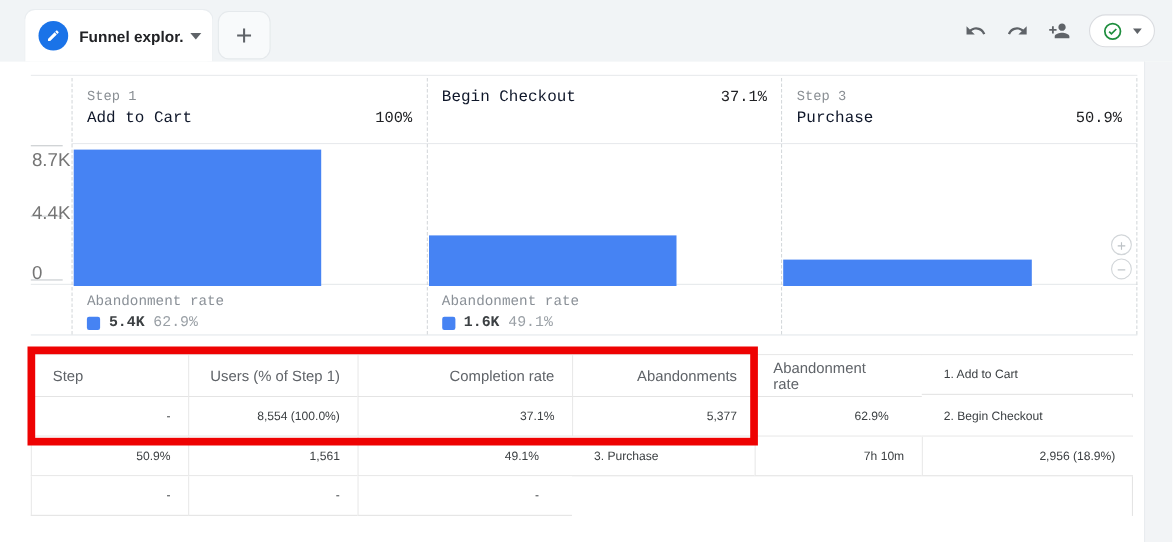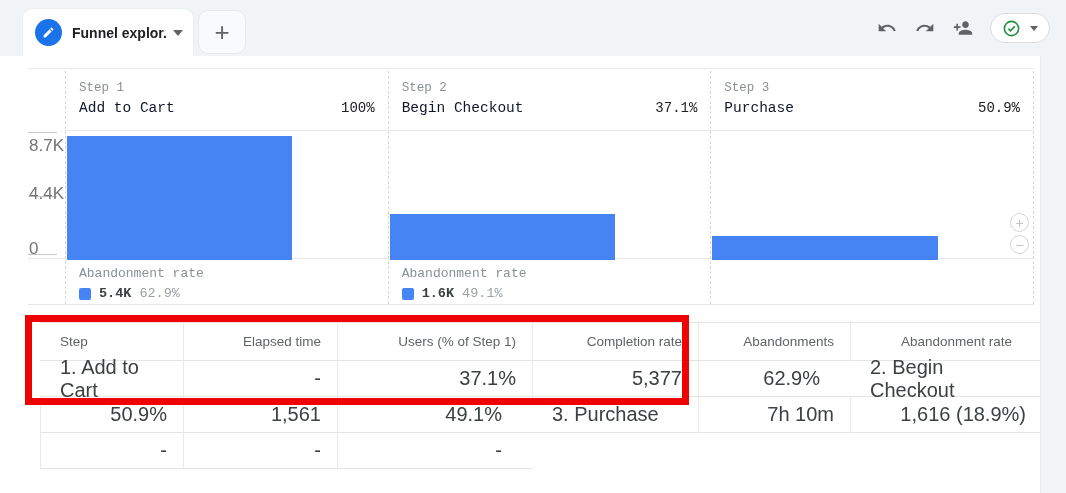--- a/index.html
+++ b/index.html
@@ -54,24 +54,24 @@
   .ab-row { display:flex; align-items:center; gap:8px; }
   .ab-sq { width:12px; height:12px; border-radius:2px; background:#4683f3; flex:none; }
   .ab-val { font-size:13.5px; color:#3c4043; font-weight:700; }
   .ab-pct { font-size:13.5px; color:#9aa0a6; }
   .zoom-ctl { position:absolute; right:5px; top:144px; display:flex; flex-direction:column; gap:3px; z-index:3; }
   .zoom-circle { width:19px; height:19px; border:1.5px solid #d2d6d9; border-radius:50%; background:#fff;
                  color:#bdc2c6; font-size:14px; line-height:16px; text-align:center; cursor:pointer;
                  display:flex; align-items:center; justify-content:center; }
 
   
-  .ftable { position:absolute; left:40px; top:322px; width:1002px; display:grid;
+  .ftable { position:absolute; left:28px; top:322px; width:1002px; display:grid;
             grid-template-columns:143px 154px 195px 166px 152px 192px;
             border-top:1px solid #e4e4e4; border-right:1px solid #e4e4e4; background:#fff; }
-  .cell { display:flex; align-items:center; border-bottom:1px solid #e4e4e4; font-size:20px; color:#3c4043;
+  .cell { display:flex; align-items:center; border-bottom:1px solid #e4e4e4; font-size:11px; color:#3c4043;
           padding:0 16px; justify-content:flex-end; height:36px; background:#fff; }
   .cell.head { height:38px; color:#5f6368; font-size:13.5px; }
   .cell.first { justify-content:flex-start; padding-left:20px; }
   .cell.vline { border-left:1px solid #e9e9e9; }
   .cell.last { padding-right:30px; }
 
   
   .red-rect { position:absolute; left:25px; top:315px; width:664px; height:90px;
               border:7px solid #ee0202; z-index:10; pointer-events:none; }
   .right-strip { position:absolute; left:1040px; top:56px; width:26px; height:437px;
@@ -150,21 +150,20 @@
           <div class="ab-row">
             <span class="ab-sq" style="background: rgb(70, 131, 243);"></span>
             <span class="ab-val">5.4K</span>
             <span class="ab-pct">62.9%</span>
           </div>
         </div>
       </div>
 
       <div class="step-col">
         <div class="step-header">
-          <div class="step-num">Step 2</div>
           <div class="step-name-row">
             <span class="step-name">Begin Checkout</span>
             <span class="step-pct">37.1%</span>
           </div>
         </div>
         <div class="plot">
           <div class="bar" style="height: 46px; background: rgb(70, 131, 243);"></div>
         </div>
         <div class="abandon">
           <div class="ab-label">Abandonment rate</div>
@@ -191,40 +190,40 @@
     </div>
 
     <div class="zoom-ctl">
       <div class="zoom-circle">+</div>
       <div class="zoom-circle">−</div>
     </div>
   </div>
 
   <div class="ftable">
     <div class="cell head first">Step</div>
-    <div class="cell head vline">Elapsed time</div>
     <div class="cell head vline">Users (% of Step 1)</div>
     <div class="cell head vline">Completion rate</div>
     <div class="cell head vline">Abandonments</div>
     <div class="cell head vline last">Abandonment rate</div>
 
     <div class="cell first">1. Add to Cart</div>
     <div class="cell vline">-</div>
+    <div class="cell vline">8,554 (100.0%)</div>
     <div class="cell vline">37.1%</div>
     <div class="cell vline">5,377</div>
     <div class="cell vline last">62.9%</div>
 
     <div class="cell first">2. Begin Checkout</div>
     <div class="cell vline">50.9%</div>
     <div class="cell vline">1,561</div>
     <div class="cell vline last">49.1%</div>
 
     <div class="cell first">3. Purchase</div>
     <div class="cell vline">7h 10m</div>
-    <div class="cell vline">1,616 (18.9%)</div>
+    <div class="cell vline">2,956 (18.9%)</div>
     <div class="cell vline">-</div>
     <div class="cell vline">-</div>
     <div class="cell vline last">-</div>
   </div>
 
   <div class="red-rect" style="border-color: rgb(238, 2, 2);"></div>
 
   <div class="right-strip"></div>
 </div>
 

